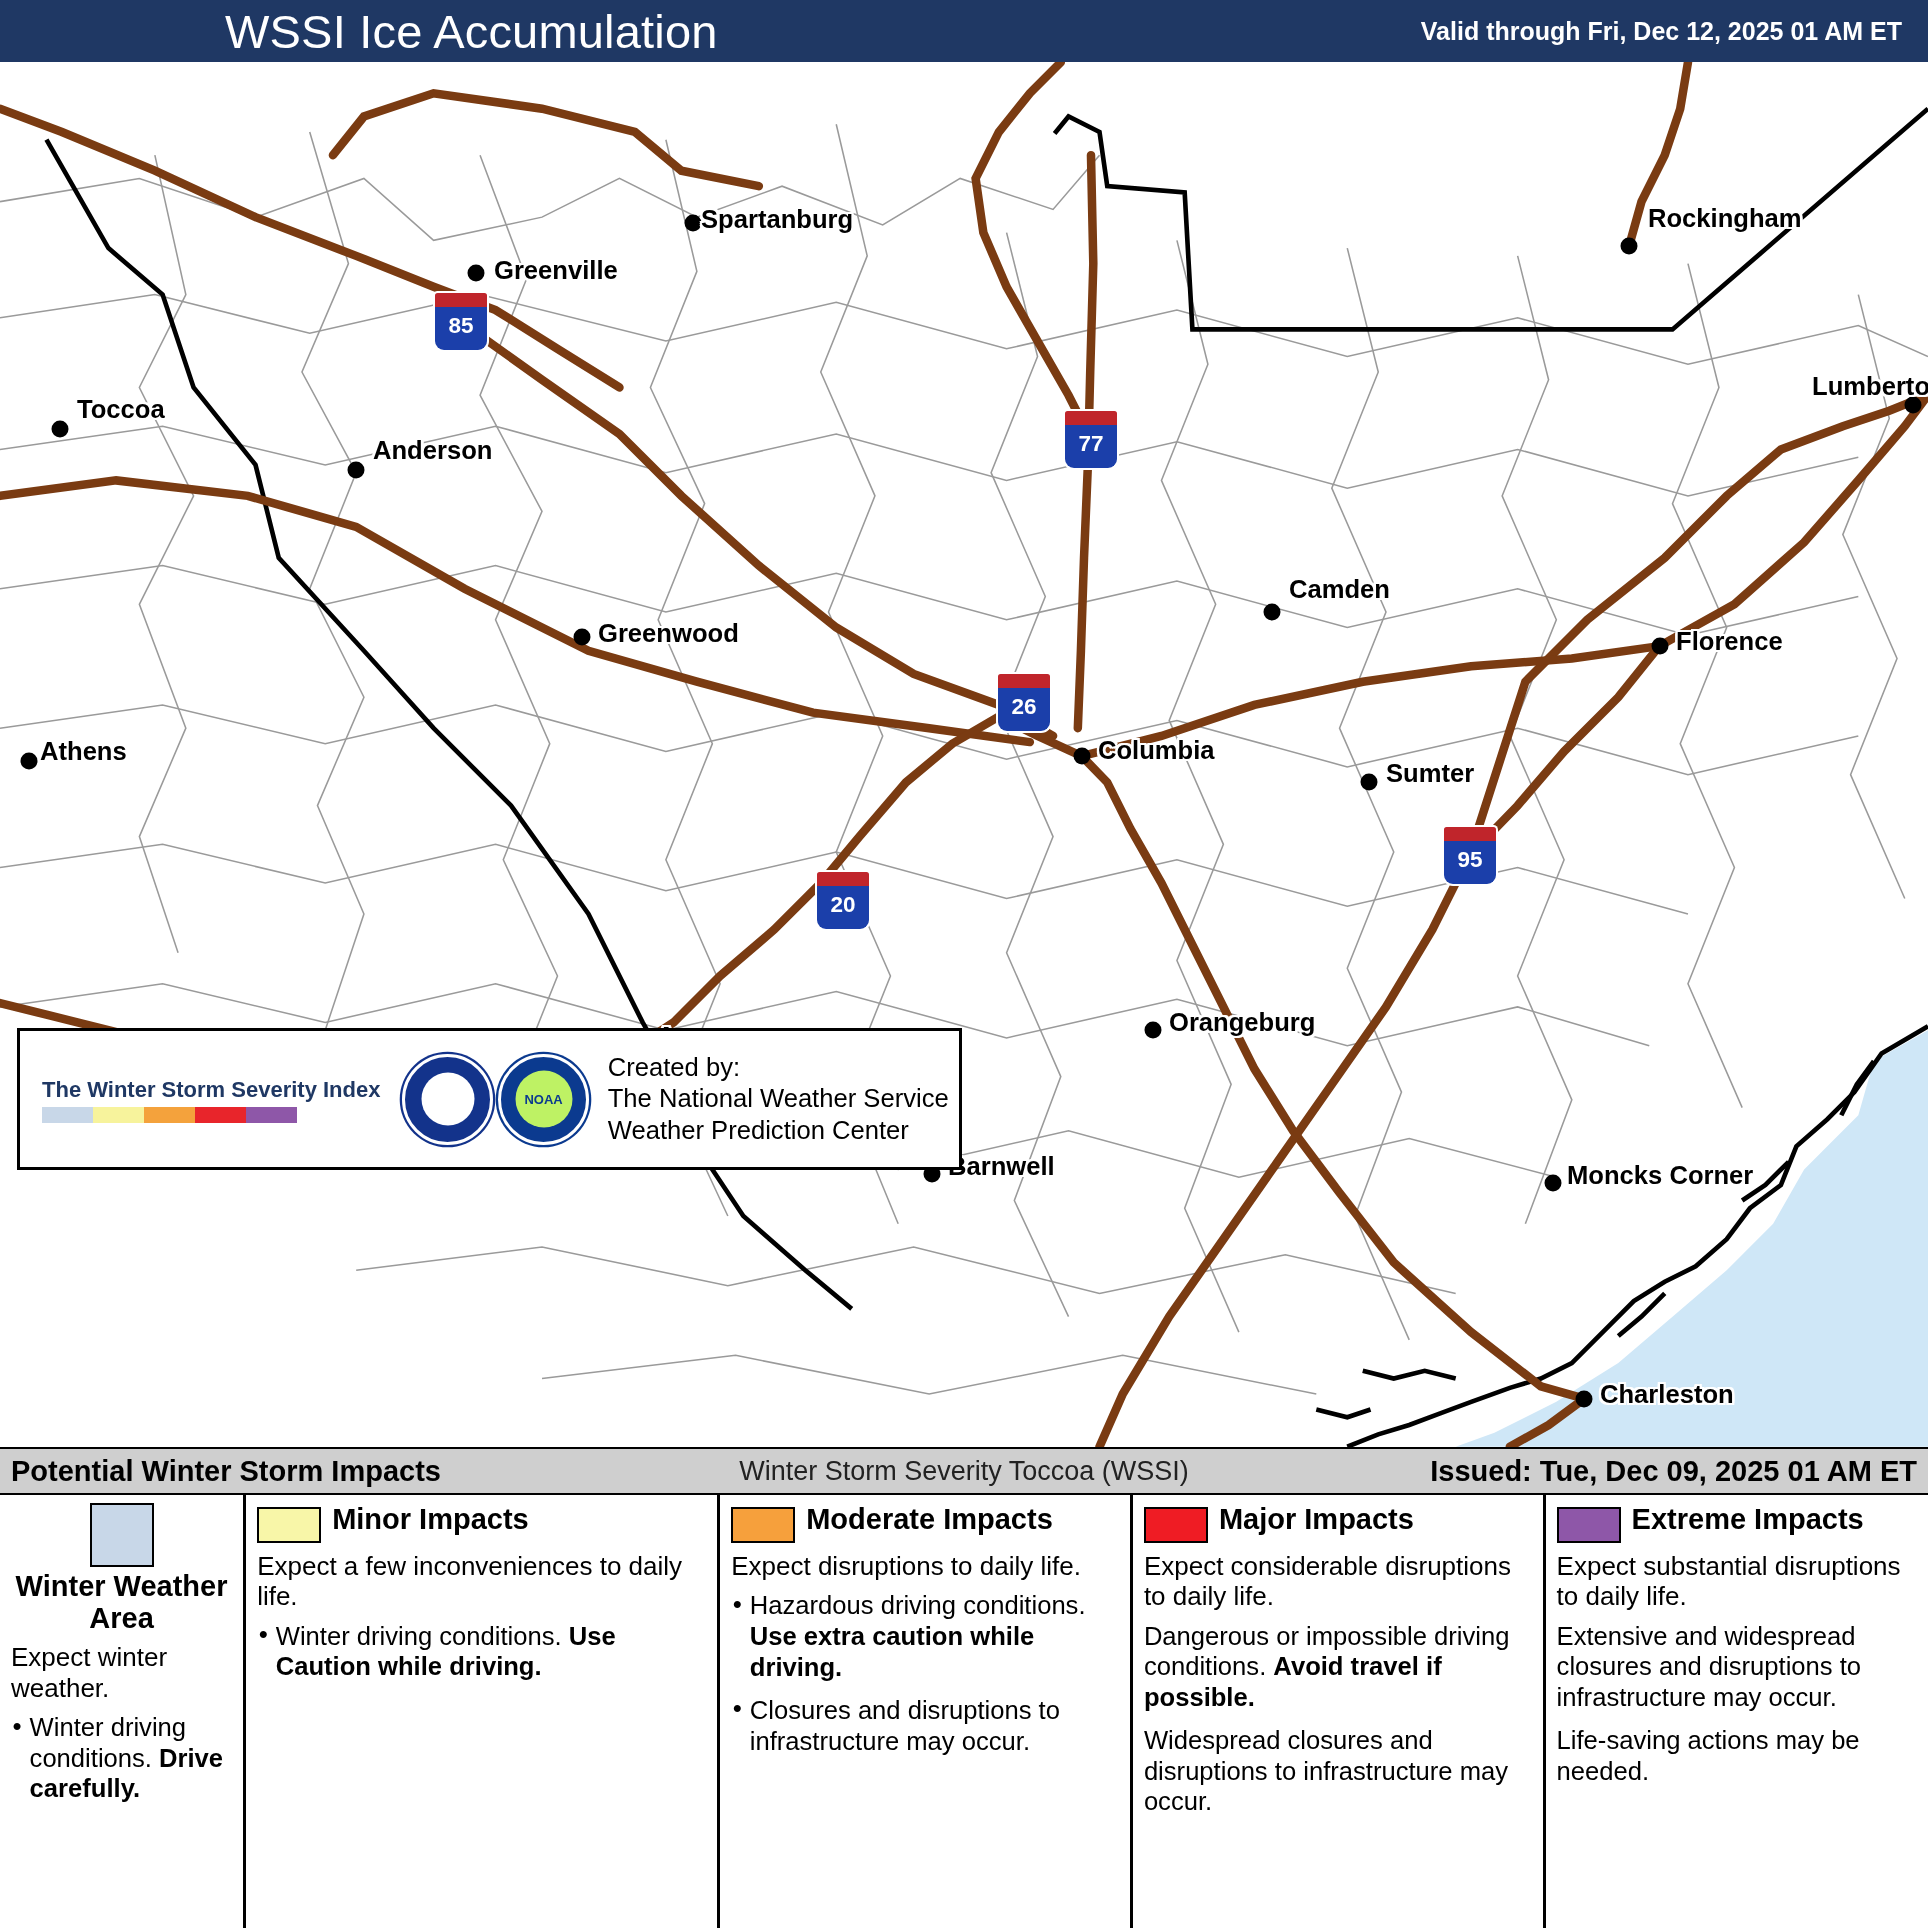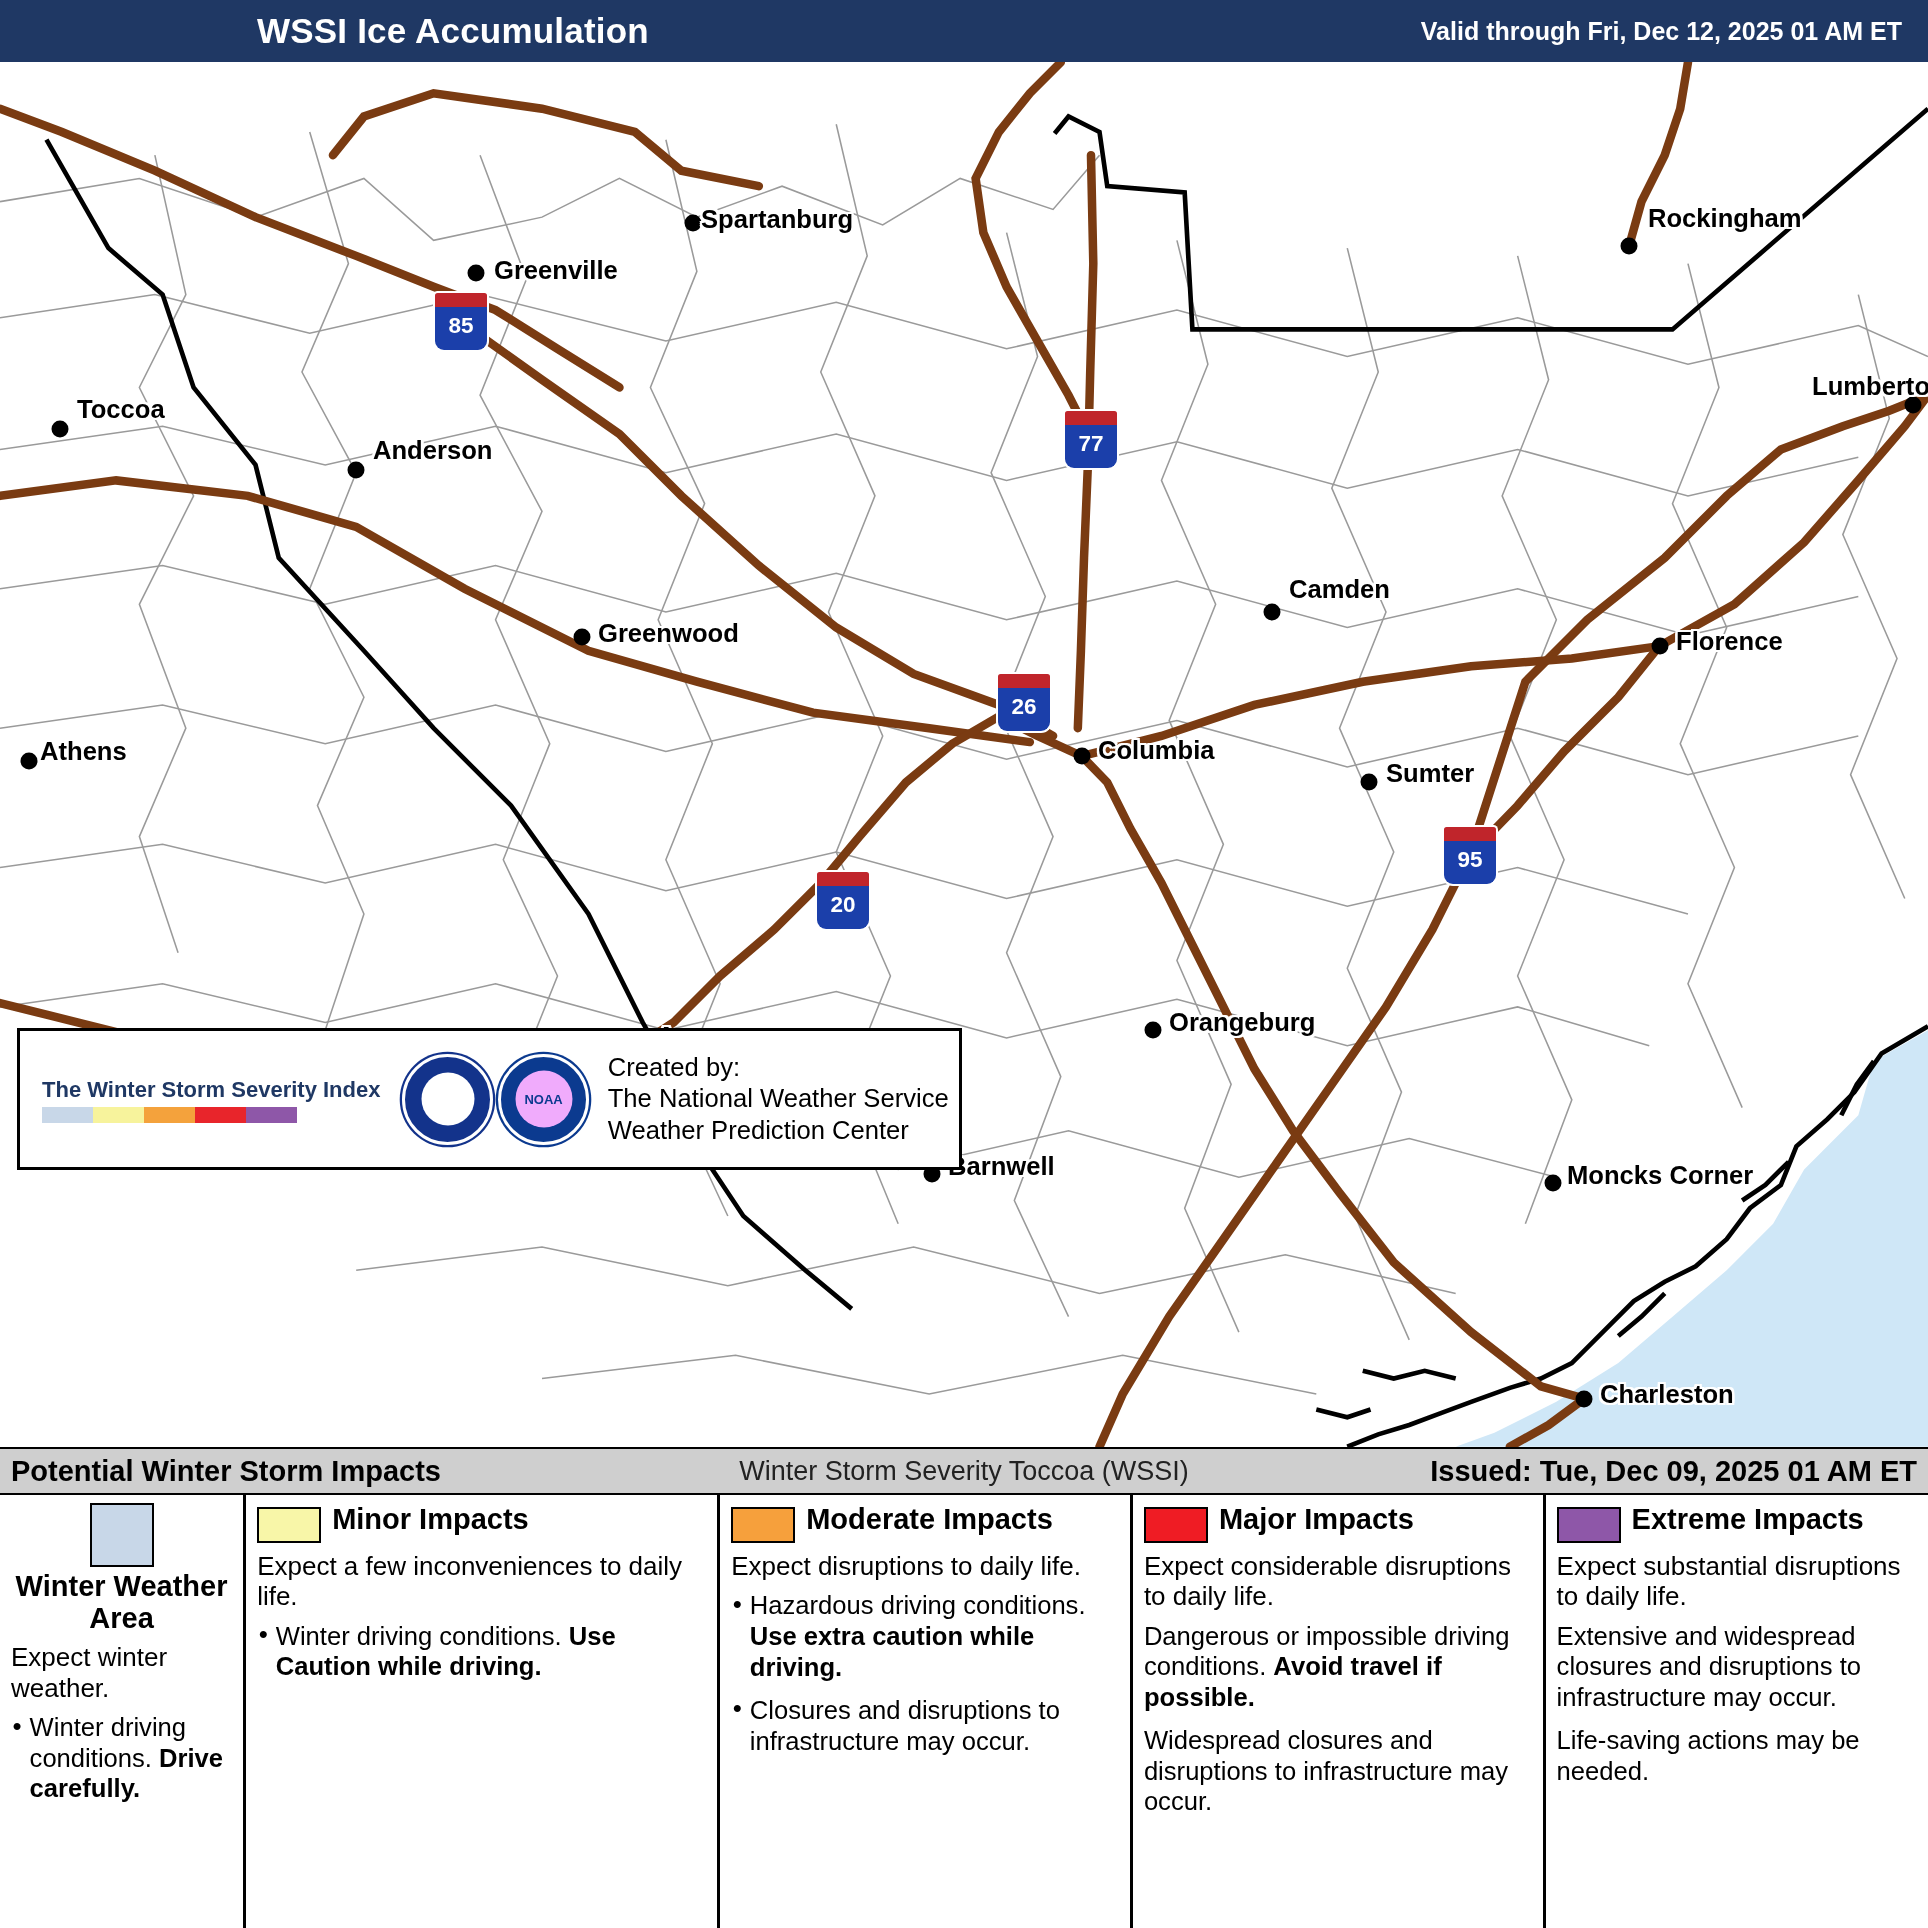--- a/index.html
+++ b/index.html
@@ -15,21 +15,21 @@
 
   
   .header {
     height: 62px;
     background: #1f3864;
     color: #ffffff;
     display:flex; align-items:center; justify-content:space-between;
     padding: 0 26px 0 225px;
     flex: 0 0 62px;
   }
-  .header-title { font-size: 35px; font-weight: bold; letter-spacing: 0.2px; margin-left: 32px; }
+  .header-title { font-size: 47px; font-weight: normal; letter-spacing: 0.2px; }
   .header-valid { font-size: 25px; font-weight: bold; }
 
   
   .map-wrap { position:relative; flex: 0 0 1385px; height:1385px; background:#ffffff; overflow:hidden; }
   .map-svg { position:absolute; left:0; top:0; width:1928px; height:1385px; }
 
   .city-dot {
     position:absolute; width:17px; height:17px; border-radius:50%;
     background:#000; transform: translate(-50%,-50%);
   }
@@ -56,21 +56,21 @@
   .wssi-word { font-size: 59px; font-weight: bold; color:#1f3864; letter-spacing:-0.8px; line-height:1; }
   .wssi-word sup { font-size: 15.5px; vertical-align: super; }
   .wssi-sub { font-size: 22px; font-weight:bold; color:#1f3864; margin-top:1.5px; }
   .wssi-swatches { display:flex; margin-top:4.6px; }
   .wssi-swatches div { width:51px; height:15.5px; }
   .seal-wrap { display:flex; align-items:center; gap:4.6px; padding:0 11px; }
   .seal { width:91px; height:91px; border-radius:50%; position:relative; }
   .nws-seal { background:#13338b; border:3.1px solid #ffffff; box-shadow:0 0 0 2.3px #13338b; }
   .nws-inner { position:absolute; left:50%; top:50%; transform:translate(-50%,-50%); width:53px; height:53px; border-radius:50%; background:#ffffff; }
   .noaa-seal { background:#0b3a8f; border:3.1px solid #ffffff; box-shadow:0 0 0 2.3px #0b3a8f; }
-  .noaa-inner { position:absolute; left:50%; top:50%; transform:translate(-50%,-50%); width:57px; height:57px; border-radius:50%; background:#f0abfc; display:flex; align-items:center; justify-content:center; font-size:13px; font-weight:bold; color:#0b3a8f; }
+  .noaa-inner { position:absolute; left:50%; top:50%; transform:translate(-50%,-50%); width:57px; height:57px; border-radius:50%; background:#bef264; display:flex; align-items:center; justify-content:center; font-size:13px; font-weight:bold; color:#0b3a8f; }
   .created-by { font-size: 25.6px; line-height: 1.22; color:#000; padding-left: 7.7px; }
 
   
   .impacts-bar {
     flex: 0 0 48px; height:48px; background:#cfcfcf; border-top:2.3px solid #000; border-bottom:2.3px solid #000;
     display:flex; align-items:center; position:relative;
   }
   .impacts-bar .left { position:absolute; left: 11px; font-size: 29px; font-weight:bold; color:#000; }
   .impacts-bar .mid { width:100%; text-align:center; font-size: 27px; color:#222; }
   .impacts-bar .right { position:absolute; right: 11px; font-size: 29px; font-weight:bold; color:#000; }

